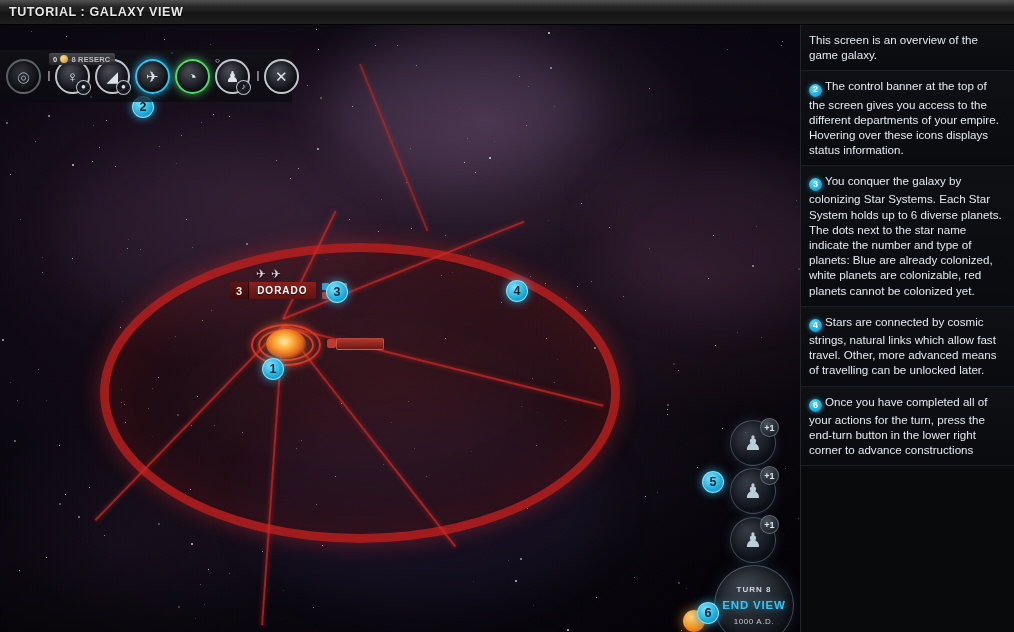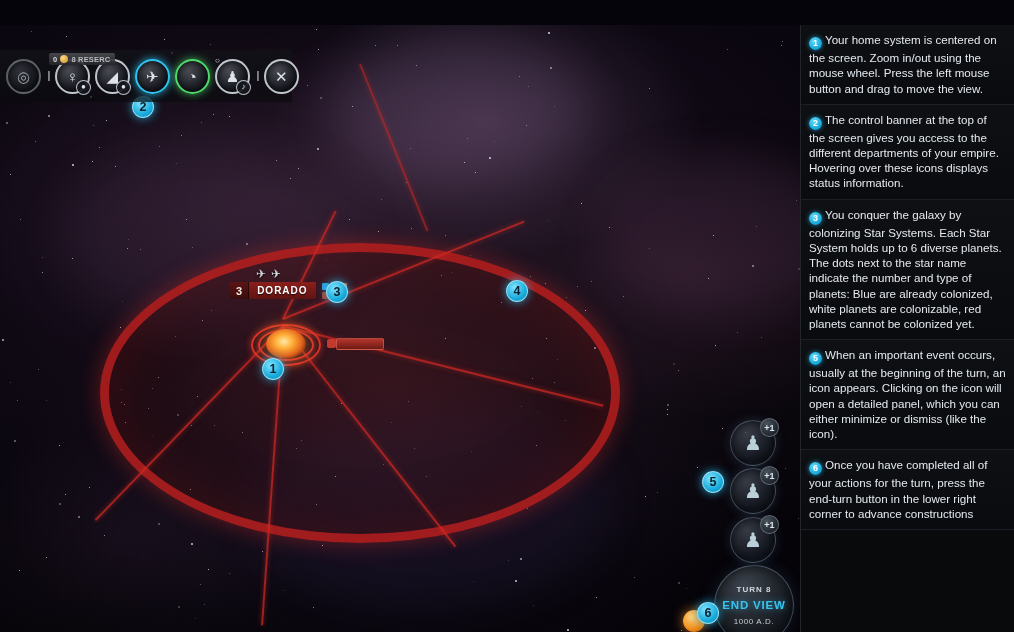--- a/index.html
+++ b/index.html
@@ -198,20 +198,24 @@
     background:radial-gradient(circle at 38% 32%, #5fd8fb, #17a9da 65%, #0d82b2 100%);
     color:#fff; font-size:9px; font-weight:bold; vertical-align:-2px;
     box-shadow:0 0 5px rgba(40,190,240,.7);
   }
 </style>
 </head>
 <body>
 
 <div id="app">
 
+  <div id="titlebar">
+    <div class="topsheen"></div>
+    <div class="tl">TUTORIAL : GALAXY VIEW</div>
+  </div>
 
   <div id="galaxy">
 
     <div class="wisp" style="left:330px;top:10px;width:260px;height:150px;background:rgba(150,120,170,.16);"></div>
     <div class="wisp" style="left:600px;top:130px;width:240px;height:160px;background:rgba(130,80,120,.14);"></div>
     <div class="wisp" style="left:60px;top:120px;width:300px;height:180px;background:rgba(110,70,110,.12);"></div>
     <div class="wisp" style="left:250px;top:380px;width:360px;height:200px;background:rgba(60,50,110,.12);"></div>
 
     <div id="stars">
         <div class="star" style="width: 2px; height: 2px; left: 550px; top: 42px; opacity: 0.55;"></div>
@@ -509,29 +513,29 @@
           <div class="bicon">
             <span>✕</span>
           </div>
         </div>
     </div>
 
   </div>
 
   <div id="panel">
       <div class="tblk">
-        <p><span class="nb">1</span>Your home system is centered on the screen. Zoom in/out using the mouse wheel. Press the left mouse button and drag to move the view.</p>
+        <p>This screen is an overview of the game galaxy.</p>
       </div>
       <div class="tblk">
         <p><span class="nb">2</span>The control banner at the top of the screen gives you access to the different departments of your empire. Hovering over these icons displays status information.</p>
       </div>
       <div class="tblk">
         <p><span class="nb">3</span>You conquer the galaxy by colonizing Star Systems. Each Star System holds up to 6 diverse planets. The dots next to the star name indicate the number and type of planets: Blue are already colonized, white planets are colonizable, red planets cannot be colonized yet.</p>
       </div>
       <div class="tblk">
-        <p><span class="nb">5</span>When an important event occurs, usually at the beginning of the turn, an icon appears. Clicking on the icon will open a detailed panel, which you can either minimize or dismiss (like the icon).</p>
+        <p><span class="nb">4</span>Stars are connected by cosmic strings, natural links which allow fast travel. Other, more advanced means of travelling can be unlocked later.</p>
       </div>
       <div class="tblk">
         <p><span class="nb">6</span>Once you have completed all of your actions for the turn, press the end-turn button in the lower right corner to advance constructions</p>
       </div>
     </div>
 
 </div>
 
 </body></html>

